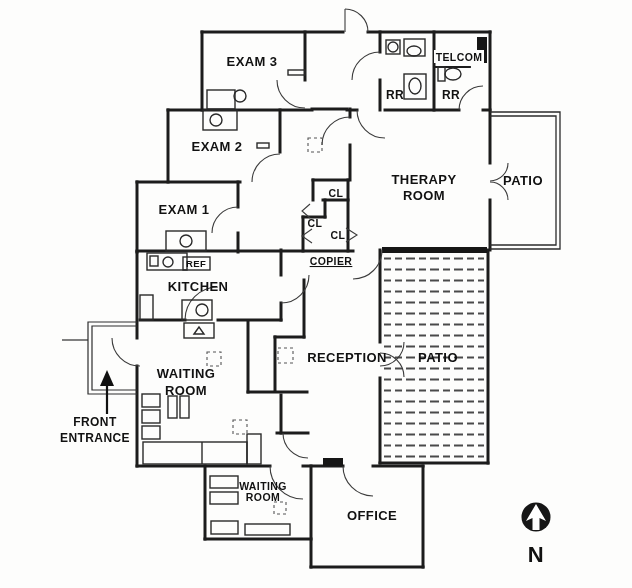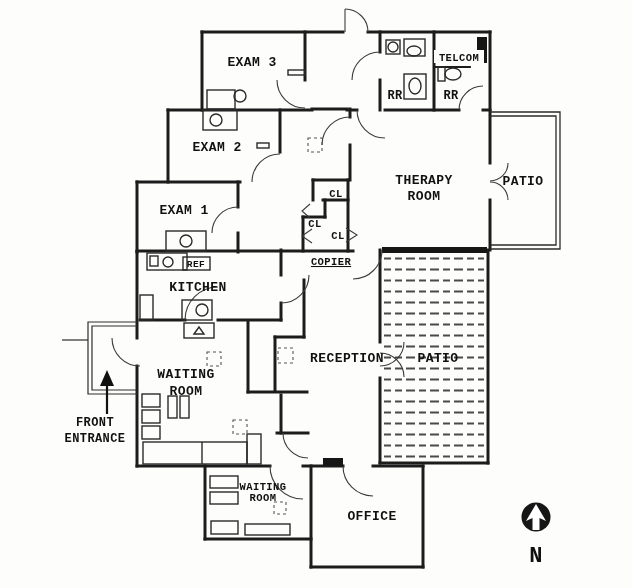--- a/index.html
+++ b/index.html
@@ -1,17 +1,17 @@
 <!DOCTYPE html>
 <html><head>
 <meta charset="utf-8">
 <style>
   html,body{margin:0;padding:0;background:#ffffff;}
   .page{position:relative;width:632px;height:588px;background:#fdfdfc;overflow:hidden;
-        font-family:Liberation Mono, monospace;}
+        font-family:Liberation Sans, sans-serif;}
   svg{position:absolute;left:0;top:0;}
   .wall{stroke:#1c1c1c;stroke-width:3;fill:none;stroke-linecap:square;}
   .wall-thin{stroke:#1c1c1c;stroke-width:1.8;fill:none;stroke-linecap:square;}
   .wall-dark{stroke:#161616;stroke-width:6;fill:none;stroke-linecap:butt;}
   .rail{stroke:#2b2b2b;stroke-width:1.3;fill:none;}
   .arc{stroke:#3c3c3c;stroke-width:1.1;fill:none;}
   .fix{stroke:#2a2a2a;stroke-width:1.4;fill:none;}
   .fixfill{fill:#161616;stroke:none;}
   .dashed{stroke:#555;stroke-width:1.1;fill:none;stroke-dasharray:3 3;}
   .vest{stroke:#2e2e2e;stroke-width:1.2;fill:none;}

